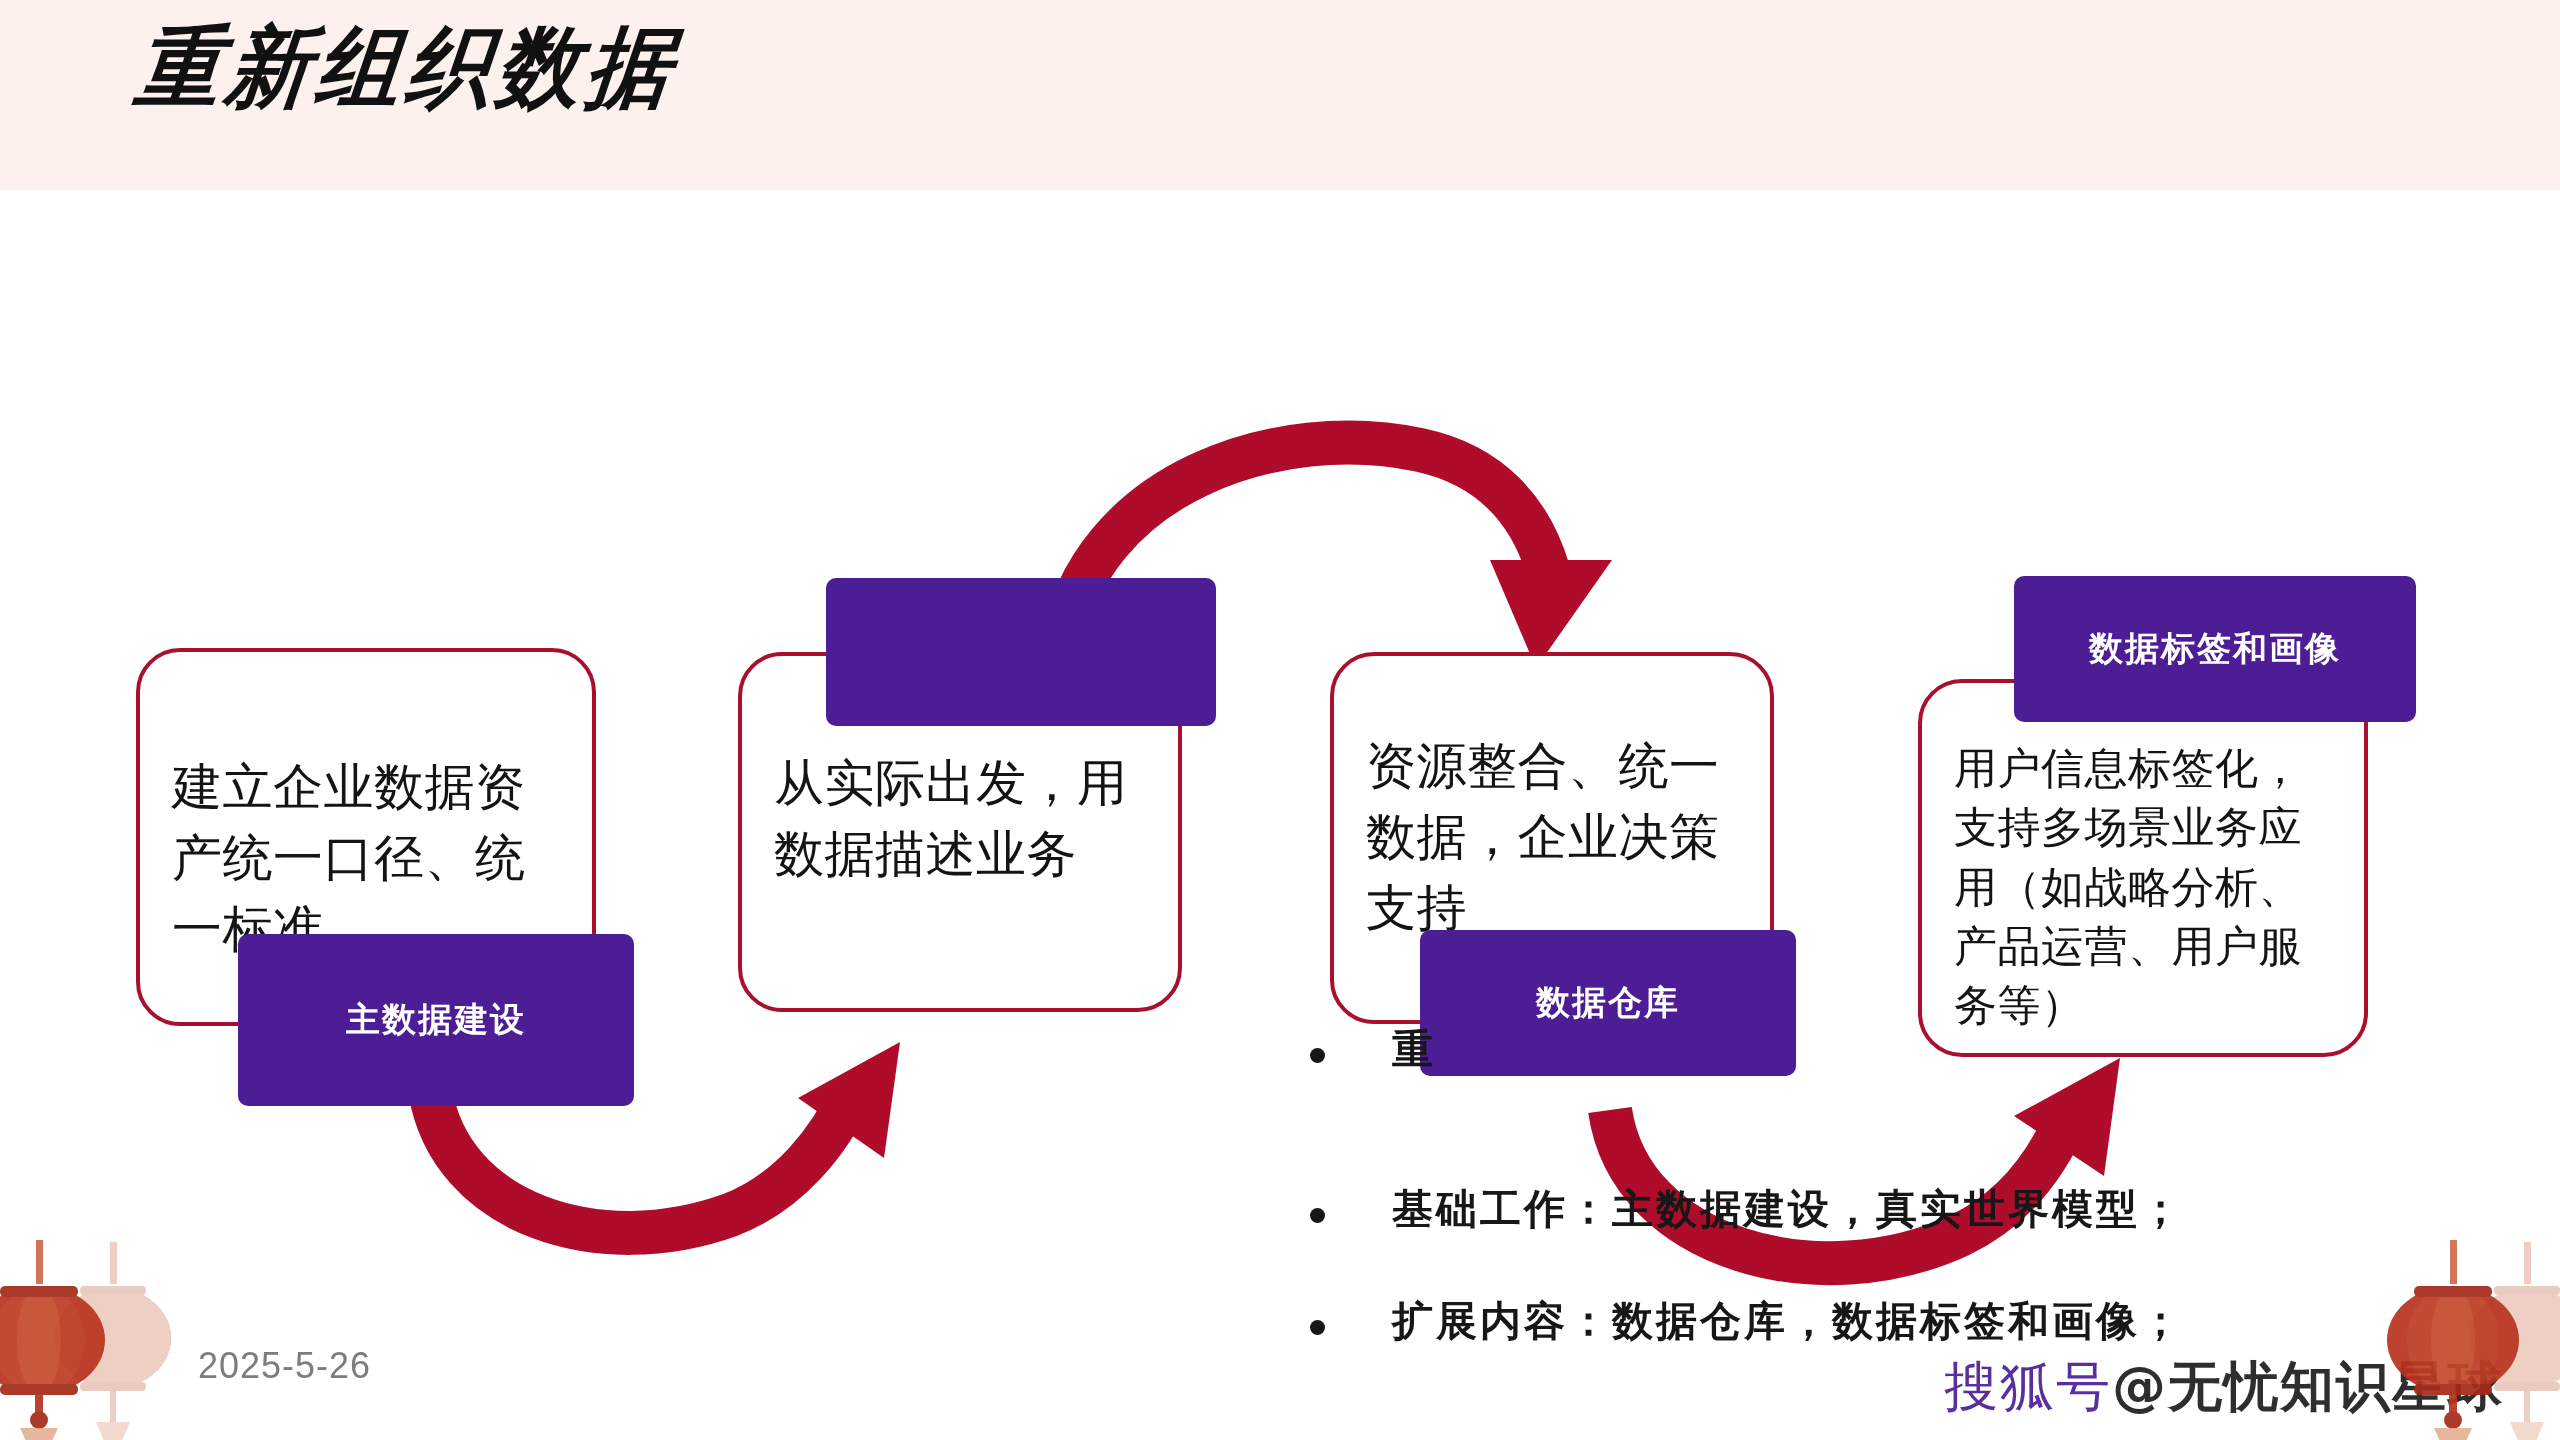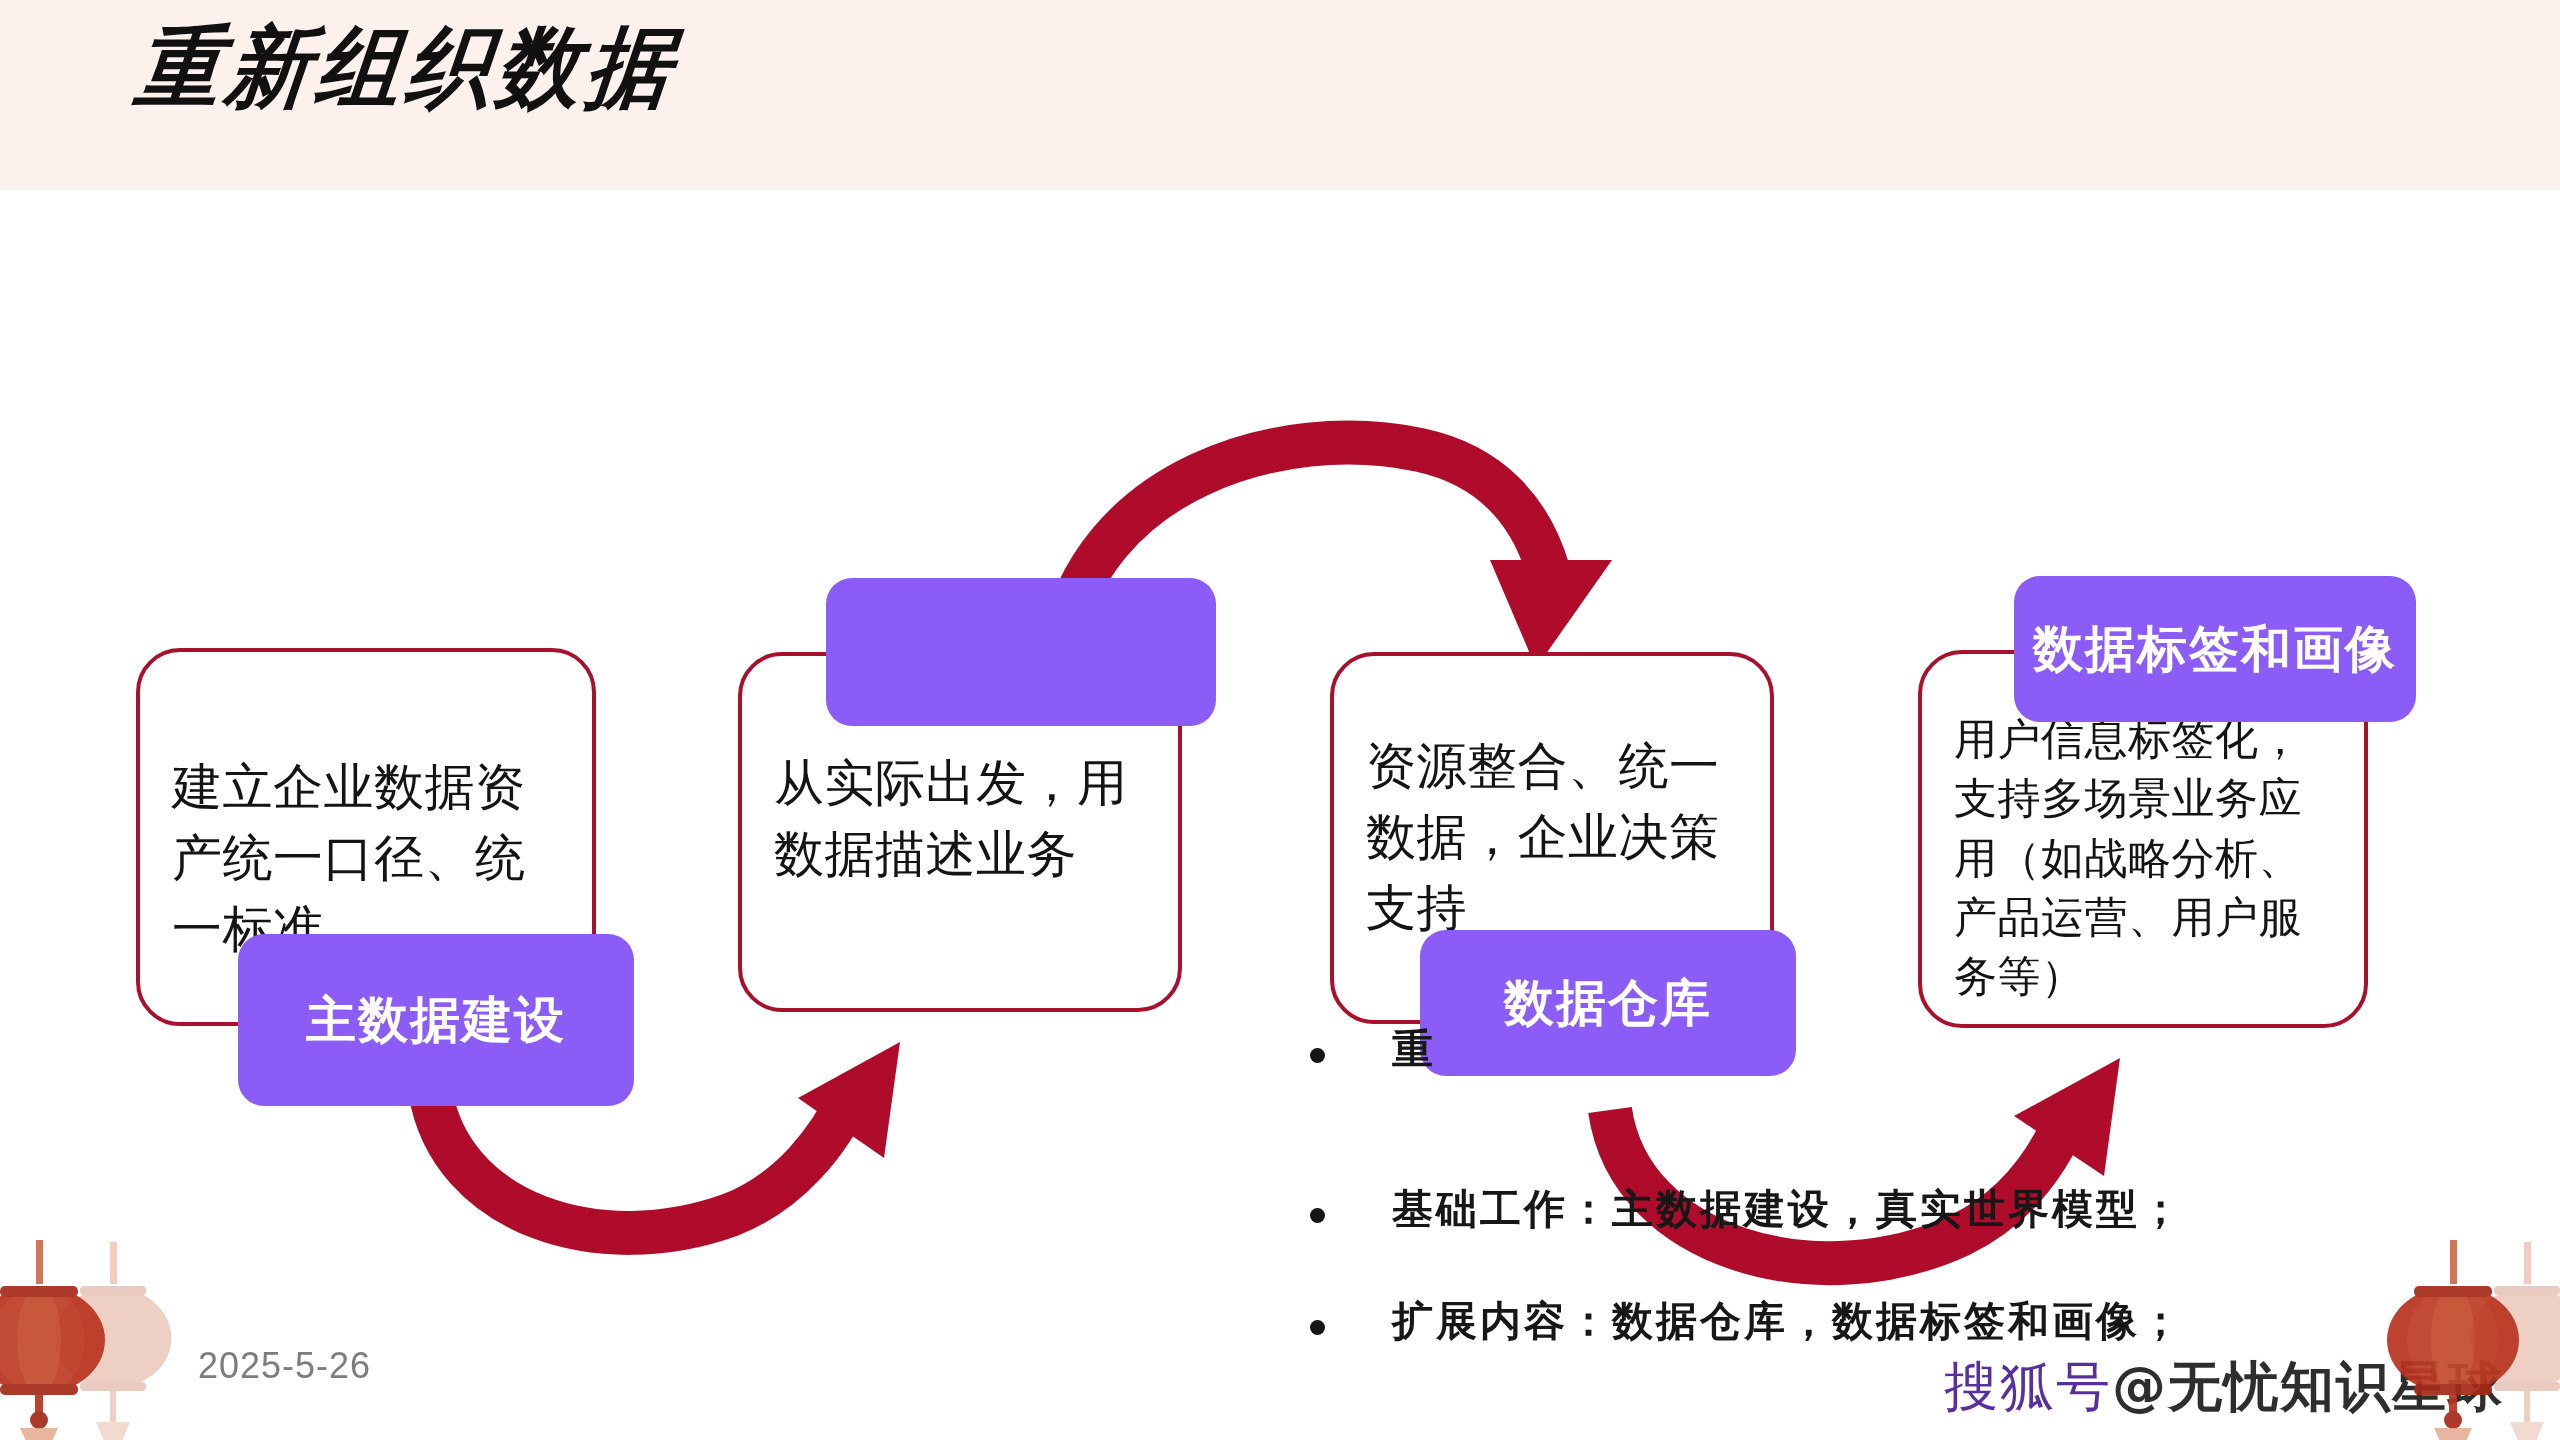--- a/index.html
+++ b/index.html
@@ -62,26 +62,26 @@
     font-family: "DejaVu Sans", "Liberation Sans", sans-serif;
     font-size: 50px;
     line-height: 1.42;
     color: #141414;
     letter-spacing: 0.5px;
   }
 
   
   .tag {
     position: absolute;
-    background: #8b5cf6;
-    border-radius: 26px;
+    background: #4c1d95;
+    border-radius: 10px;
     color: #ffffff;
     font-family: "DejaVu Sans", "Liberation Sans", sans-serif;
     font-weight: 700;
-    font-size: 50px;
+    font-size: 34px;
     letter-spacing: 2px;
     display: flex;
     align-items: center;
     justify-content: center;
     box-sizing: border-box;
     white-space: nowrap;
   }
 
   
   #bullets {
@@ -194,21 +194,21 @@
 <div class="card" style="left:738px; top:652px; width:444px; height:360px;">
   <div class="card-text" style="top:92px;">从实际出发，用数据描述业务</div>
 </div>
 <div class="tag" style="left:826px; top:578px; width:390px; height:148px;"></div>
 
 <div class="card" style="left:1330px; top:652px; width:444px; height:372px;">
   <div class="card-text" style="top:75px;">资源整合、统一数据，企业决策支持</div>
 </div>
 <div class="tag" style="left:1420px; top:930px; width:376px; height:146px;">数据仓库</div>
 
-<div class="card" style="left:1918px; top:650px; width:450px; height:378px;">
+<div class="card" style="left:1918px; top:679px; width:450px; height:378px;">
   <div class="card-text" style="top:56px; font-size:43px; line-height:1.38;">用户信息标签化，支持多场景业务应用（如战略分析、产品运营、用户服务等）</div>
 </div>
 <div class="tag" style="left:2014px; top:576px; width:402px; height:146px;">数据标签和画像</div>
 
 <div id="bullets">
   <div class="bullet-row">
     <span class="bullet-dot"></span>
     <span class="bullet-text">重</span>
   </div>
   <div class="bullet-row" style="margin-top:70px;">

